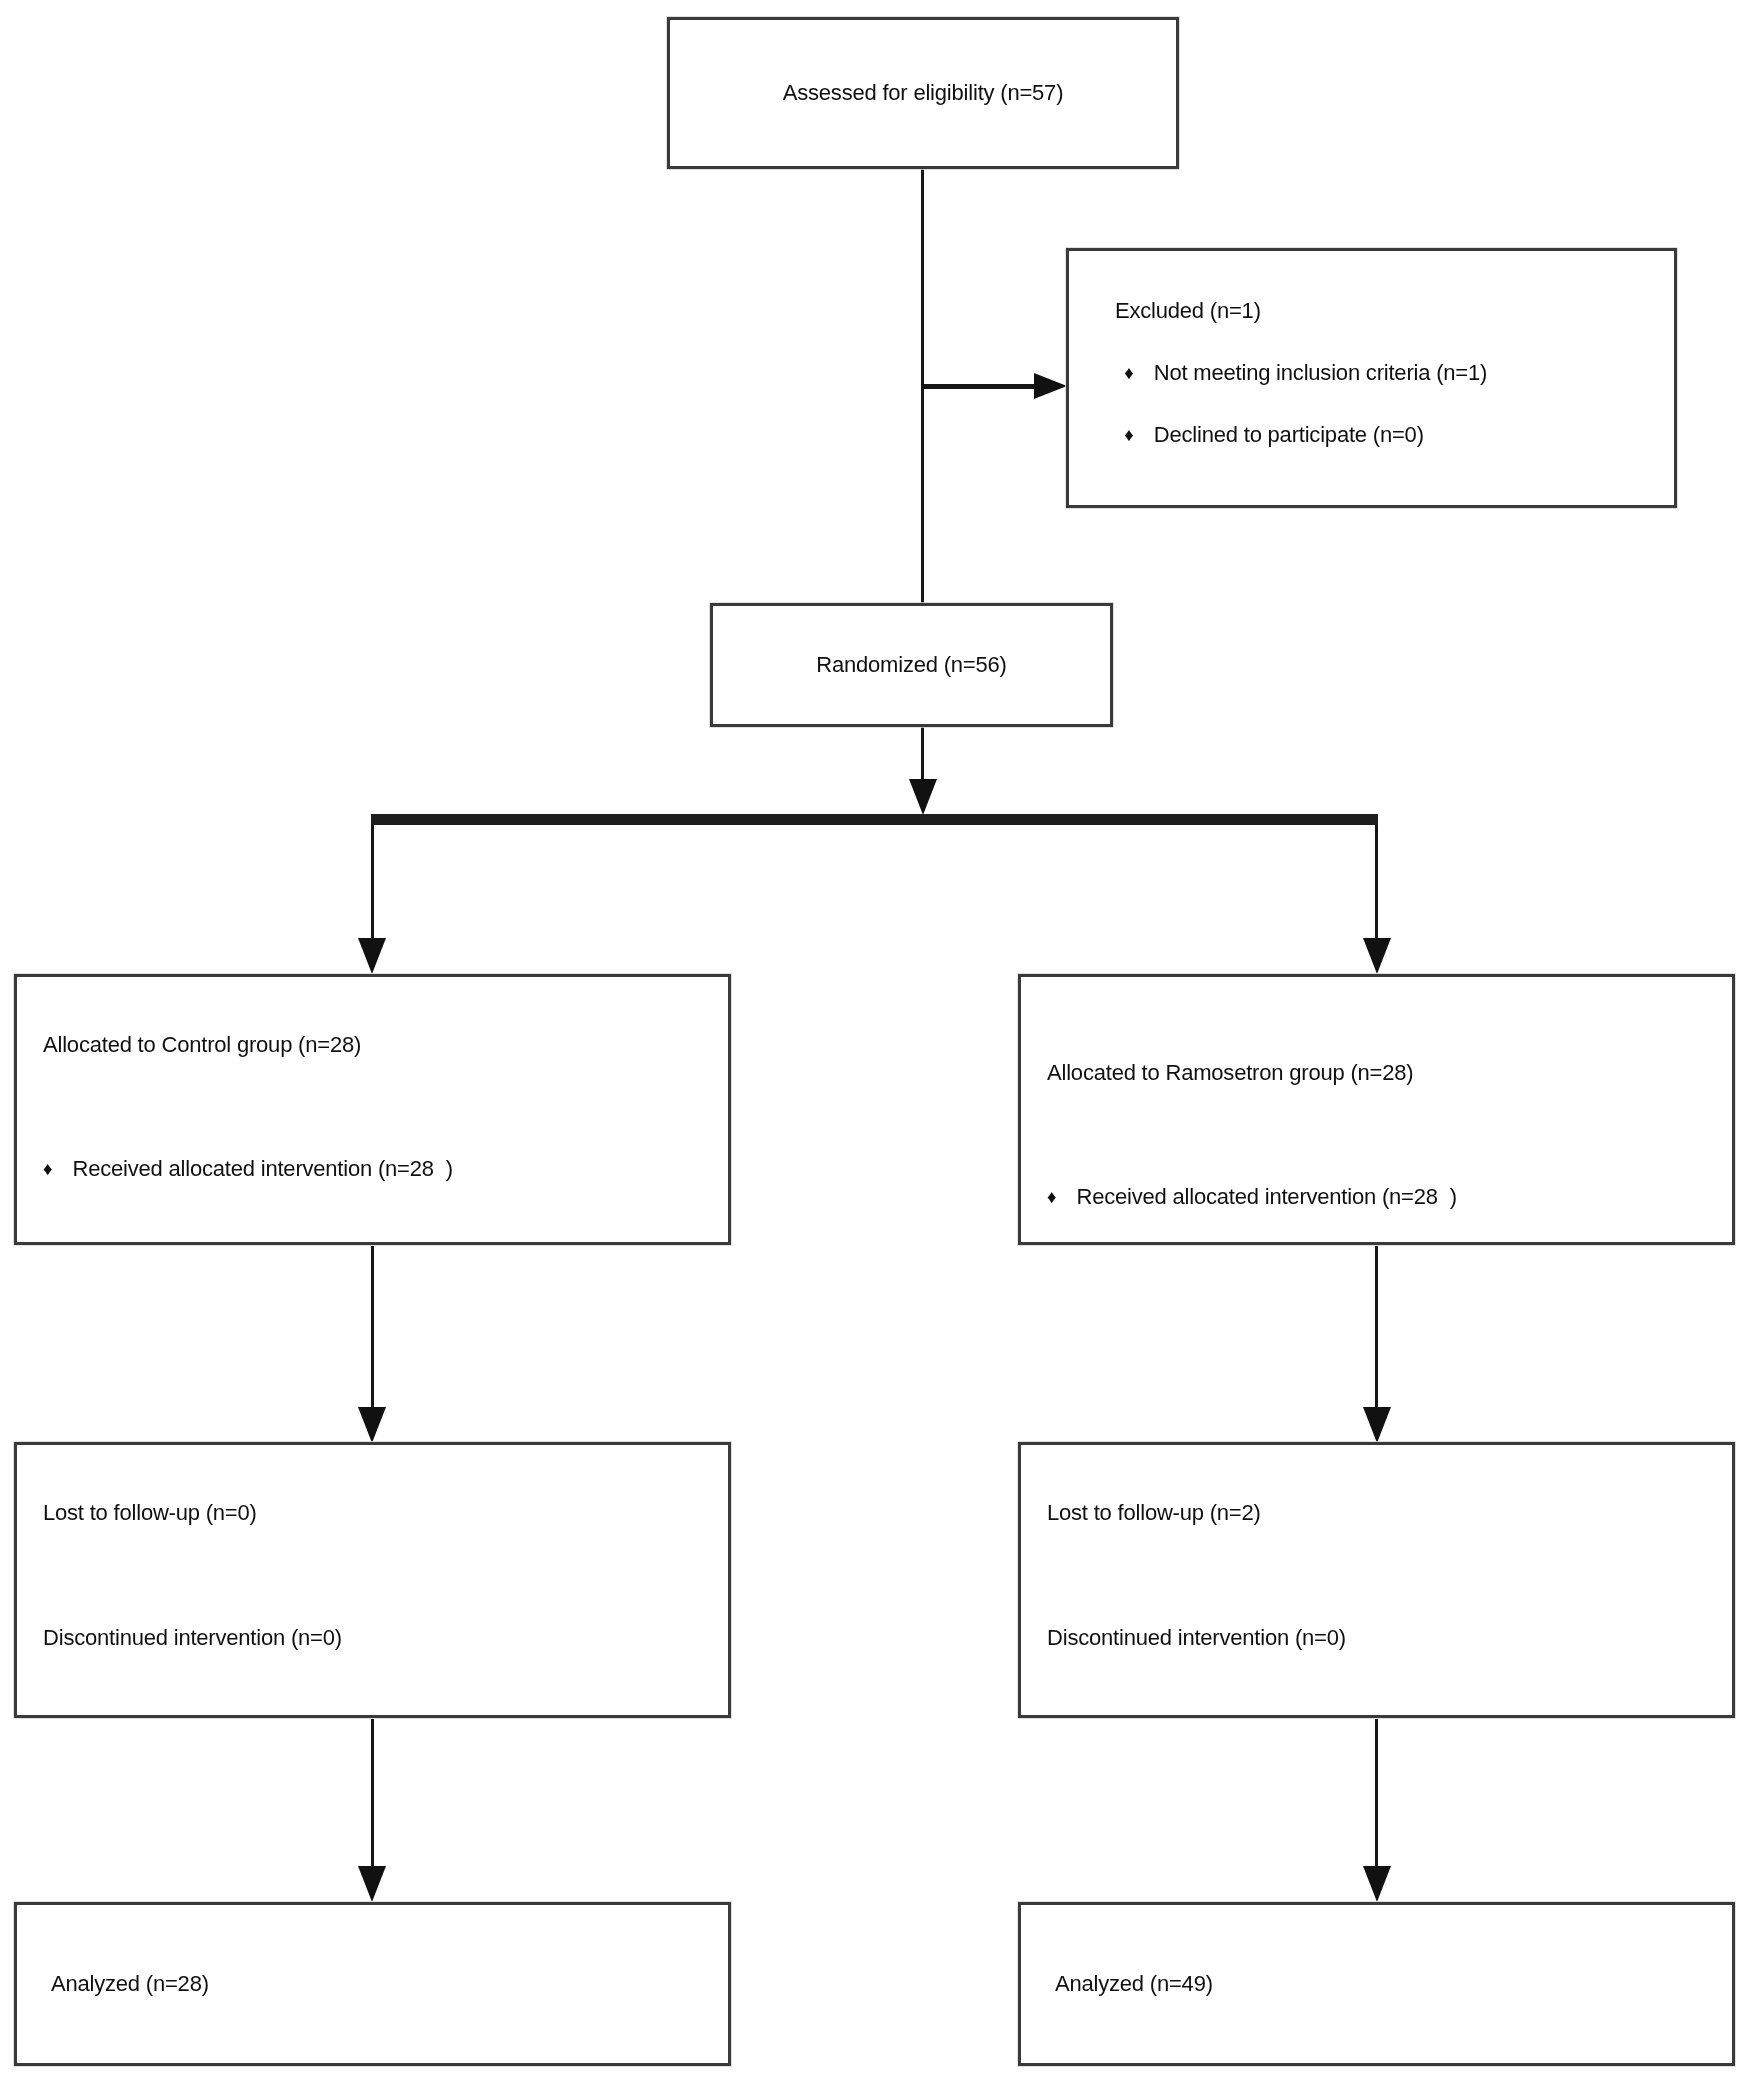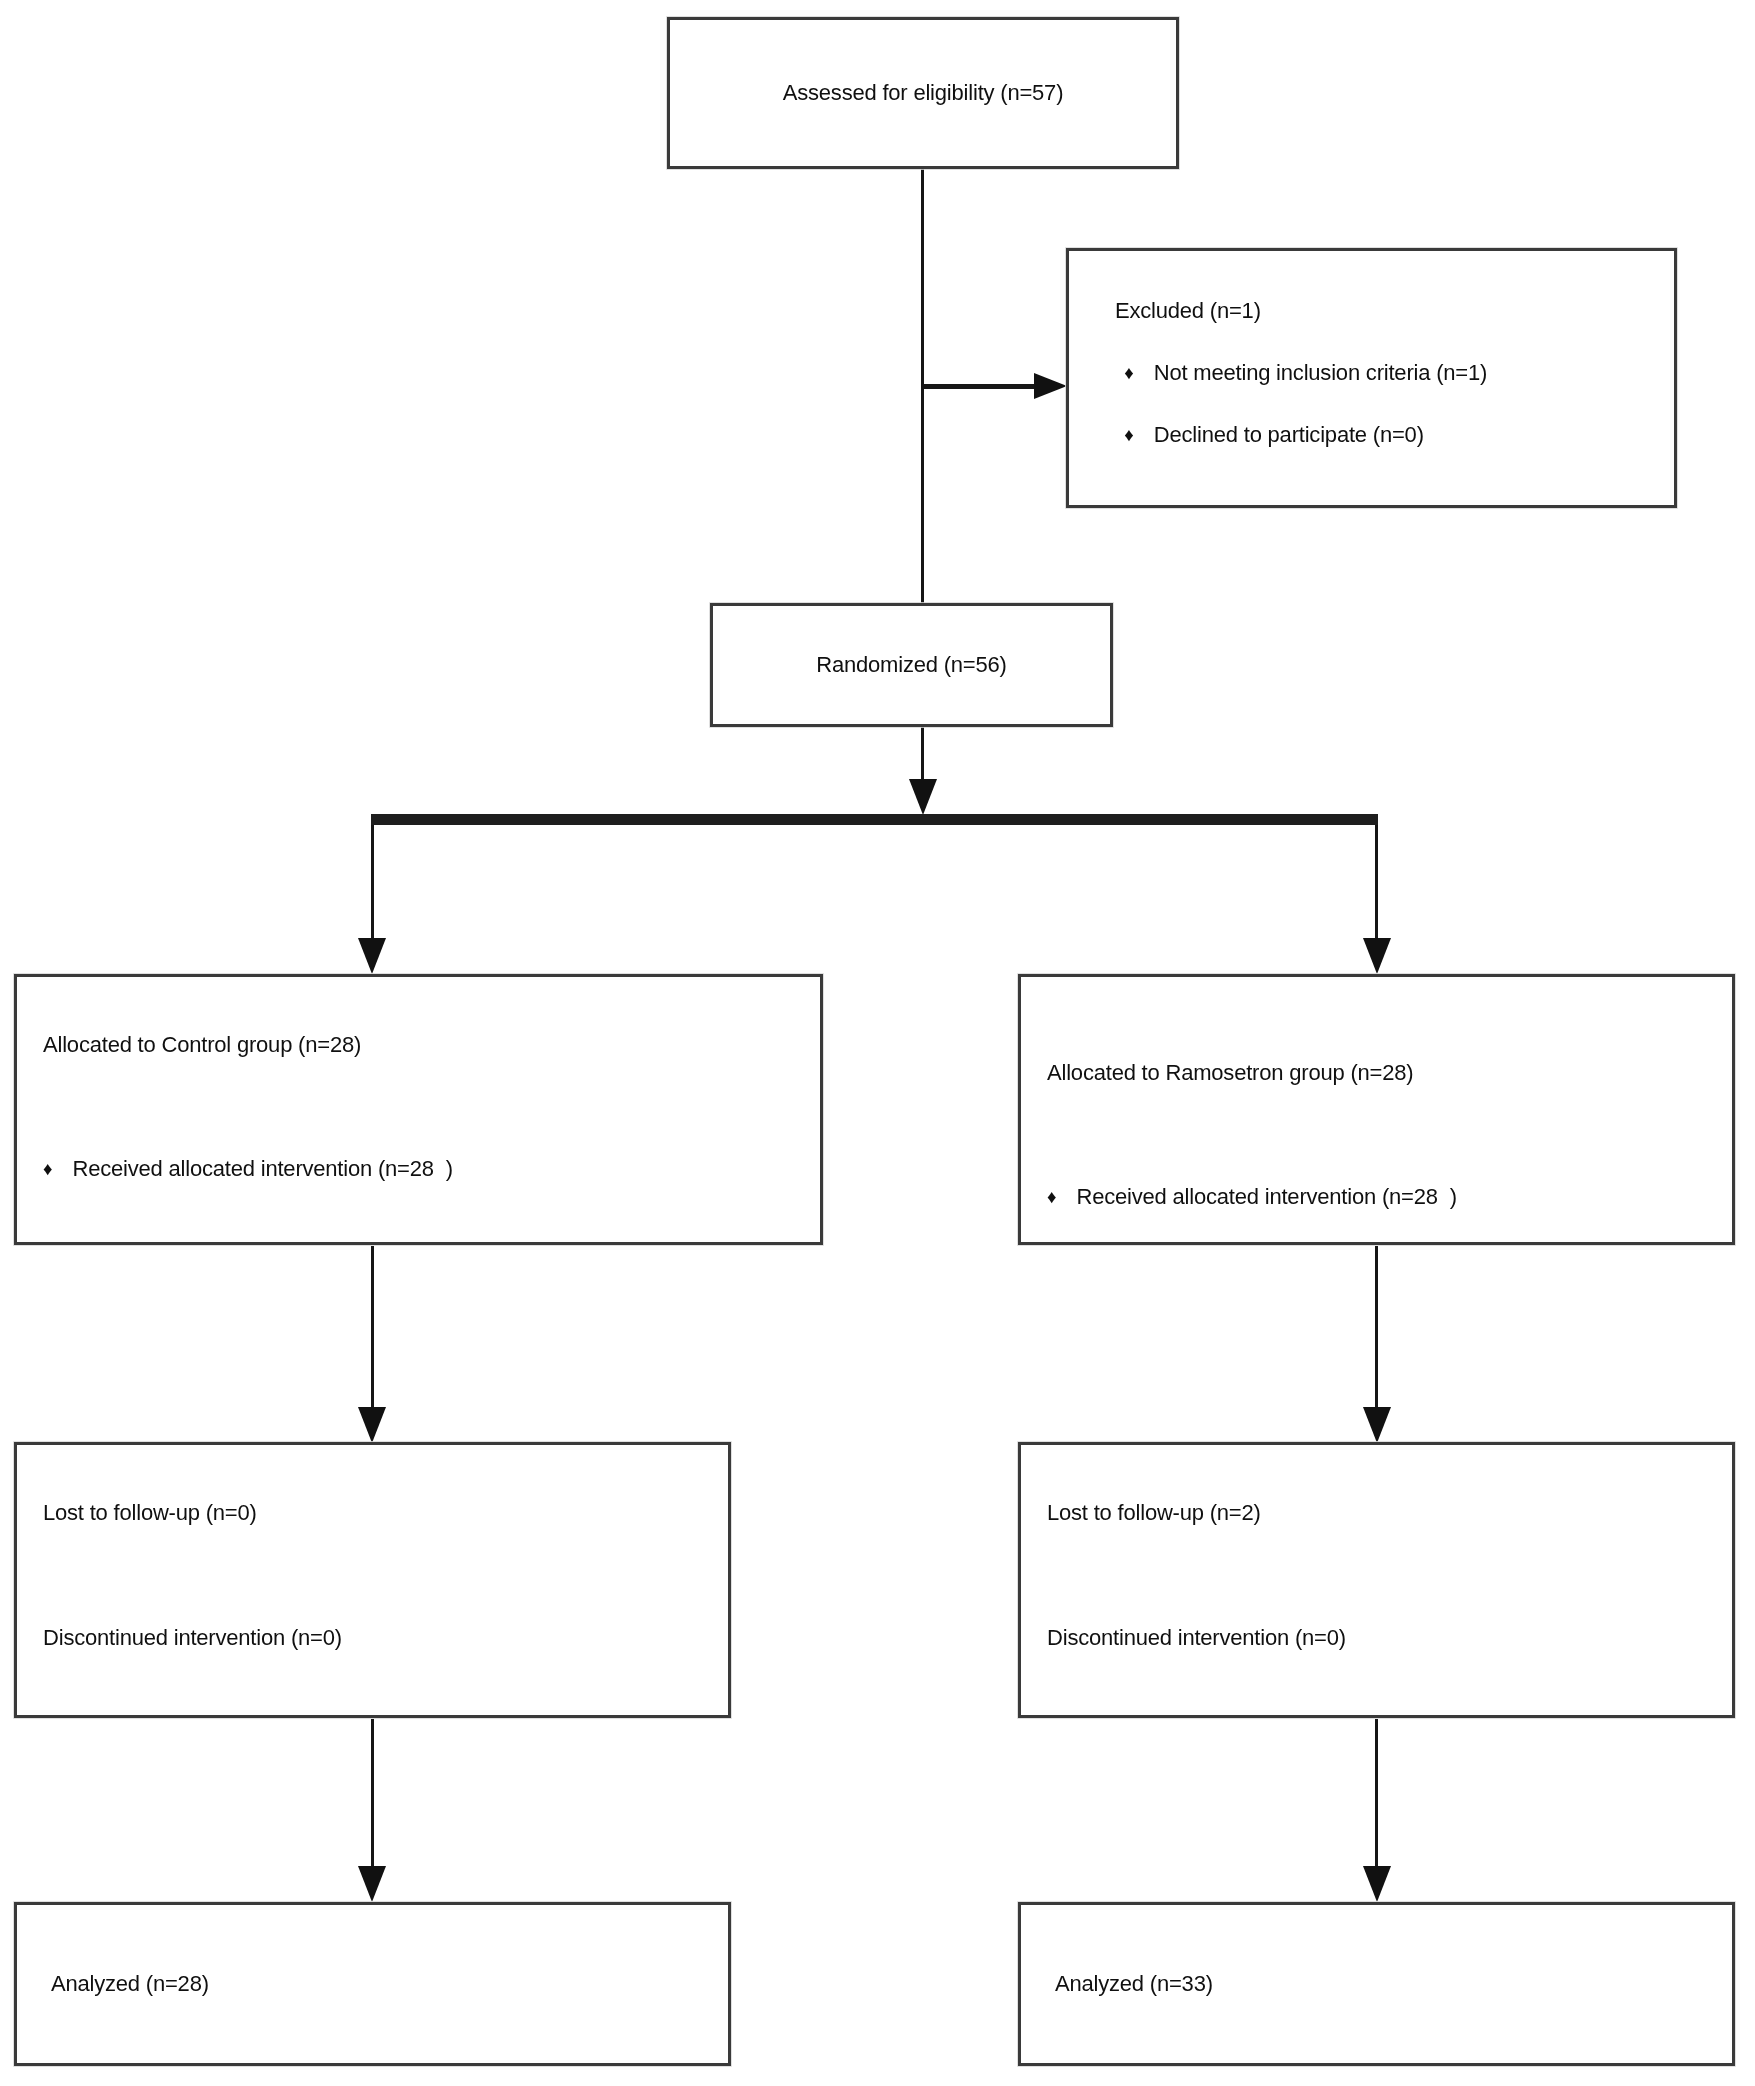--- a/index.html
+++ b/index.html
@@ -145,21 +145,21 @@
       </div>
     </div>
   </div>
 
   <div class="box" style="left:710px; top:603px; width:403px; height:124px;">
     <div class="center-wrap">
       <span class="txt">Randomized (n=56)</span>
     </div>
   </div>
 
-  <div class="box" style="left:14px; top:974px; width:809px; height:271px;">
+  <div class="box" style="left:14px; top:974px; width:717px; height:271px;">
     <div class="stack" style="padding:48px 18.6px 0 26px;">
       <div class="txt">Allocated to Control group (n=28)</div>
       <div class="bullet-row" style="margin-top:84px;">
         <span class="bullet-glyph">♦</span>
         <span class="txt">Received allocated intervention (n=28  )</span>
       </div>
     </div>
   </div>
 
   <div class="box" style="left:1018px; top:974px; width:717px; height:271px;">
@@ -187,18 +187,18 @@
   </div>
 
   <div class="box" style="left:14px; top:1902px; width:717px; height:164px;">
     <div class="left-wrap">
       <span class="txt">Analyzed (n=28)</span>
     </div>
   </div>
 
   <div class="box" style="left:1018px; top:1902px; width:717px; height:164px;">
     <div class="left-wrap">
-      <span class="txt">Analyzed (n=33)</span>
+      <span class="txt">Analyzed (n=49)</span>
     </div>
   </div>
 
 </div>
 
 
 </body></html>

